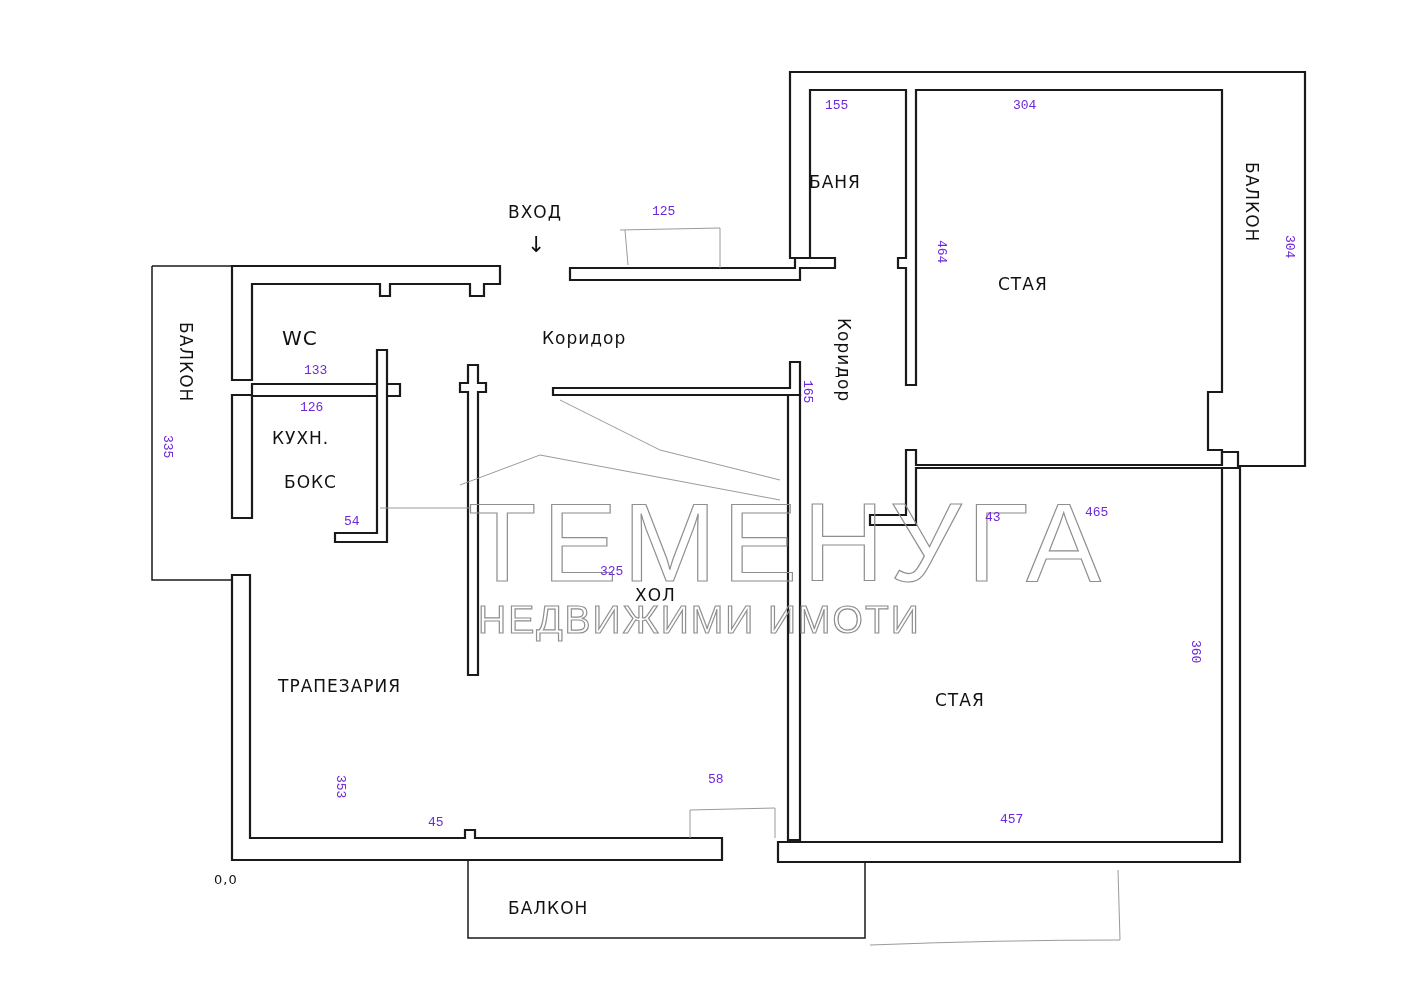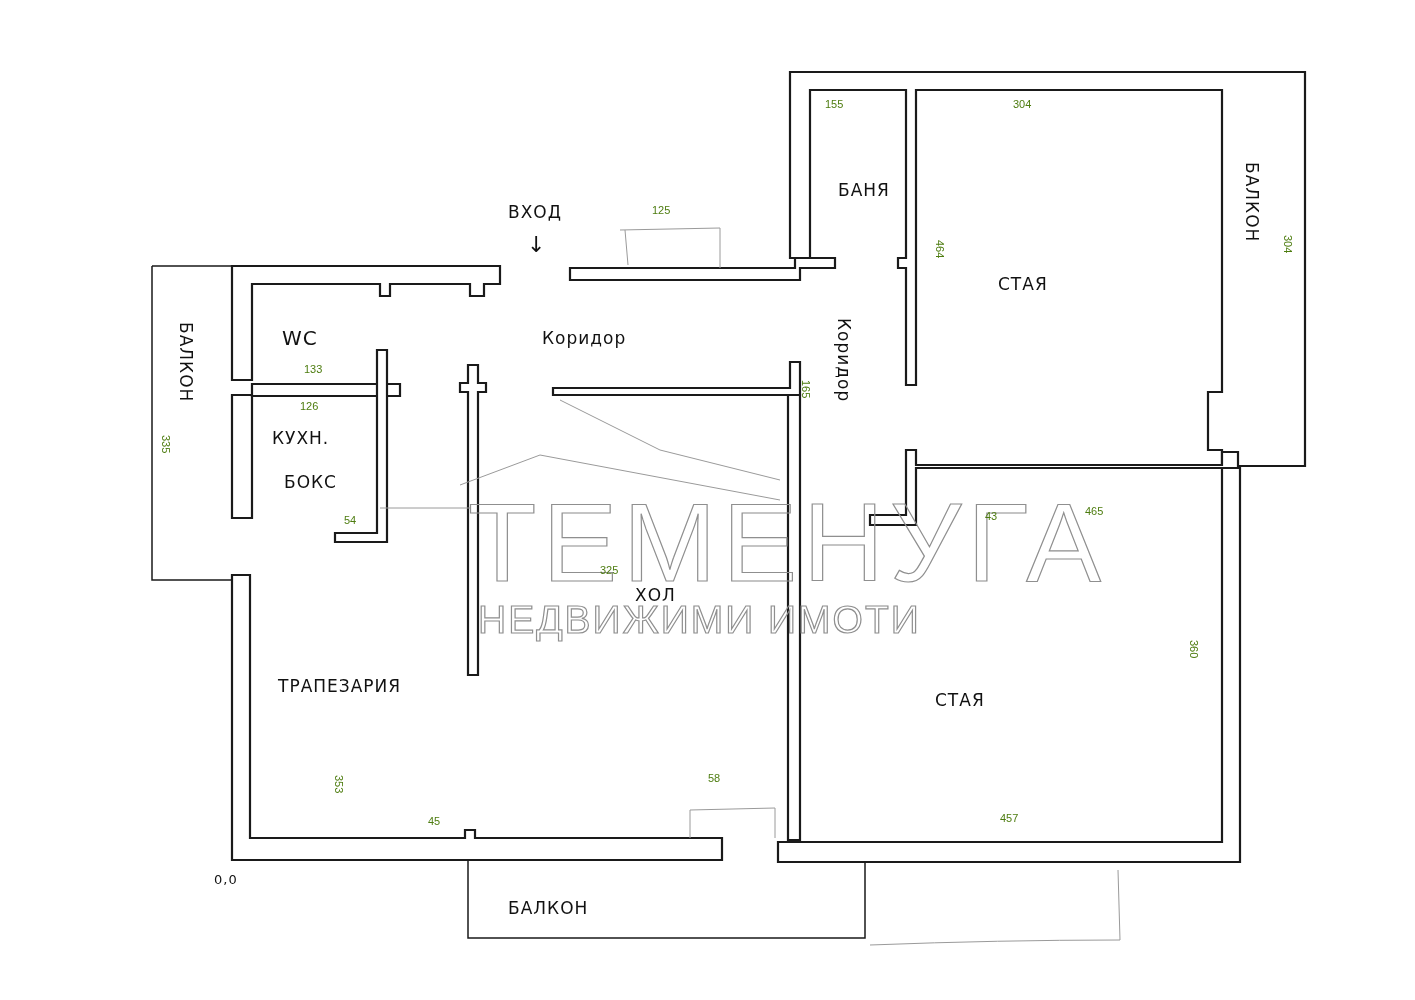--- a/index.html
+++ b/index.html
@@ -3,21 +3,21 @@
 <meta charset="utf-8">
 <style>
   html, body { margin:0; padding:0; background:#ffffff; }
   body { width:1415px; height:1000px; position:relative; overflow:hidden; font-family:"DejaVu Sans", sans-serif; }
   #plan { position:absolute; left:0; top:0; width:1415px; height:1000px; }
   .wall { fill:#ffffff; stroke:#1a1a1a; stroke-width:2.2; }
   .thin { fill:none; stroke:#1a1a1a; stroke-width:1.5; }
   .faint { fill:none; stroke:#9a9a9a; stroke-width:1; }
   .label { position:absolute; font-family:"DejaVu Sans", sans-serif; color:#111; font-size:17px; letter-spacing:1px; white-space:nowrap; }
   .vert { writing-mode:vertical-rl; }
-  .dim { position:absolute; font-family:Liberation Sans, sans-serif; font-size:11px; color:#4d7c0f; white-space:nowrap; }
+  .dim { position:absolute; font-family:Liberation Mono, monospace; font-size:13px; color:#6d28d9; white-space:nowrap; }
   .wmtext { position:absolute; font-family:"Liberation Sans", sans-serif; color:transparent; -webkit-text-stroke:1.2px #8f8f8f; white-space:nowrap; }
   .entry-arrow { position:absolute; font-size:22px; color:#111; }
 </style>
 </head>
 <body>
 
 <svg id="plan" viewBox="0 0 1415 1000" xmlns="http://www.w3.org/2000/svg">
 
   <path class="thin" d="M152 266 L232 266 M152 266 L152 580 L232 580"></path>
 
@@ -57,21 +57,21 @@
   <path class="faint" d="M380 508 L470 508"></path>
 </svg>
 
 <div class="wmtext" style="left:468px; top:478px; font-size:112px; letter-spacing:6px;">ТЕМЕНУГА</div>
 <div class="wmtext" style="left:478px; top:598px; font-size:39px; letter-spacing:2px;">НЕДВИЖИМИ ИМОТИ</div>
 
 <div class="label" style="left:508px; top:202px;">ВХОД</div>
 <div class="entry-arrow" style="left:527px; top:232px;">↓</div>
 <div class="label" style="left:542px; top:328px;">Коридор</div>
 <div class="label vert" style="left:834px; top:318px;">Коридор</div>
-<div class="label" style="left:809px; top:180px;margin-left:29px;">БАНЯ</div>
+<div class="label" style="left:809px; top:172px;">БАНЯ</div>
 <div class="label" style="left:998px; top:274px;">СТАЯ</div>
 <div class="label" style="left:935px; top:690px;">СТАЯ</div>
 <div class="label vert" style="left:1242px; top:162px;">БАЛКОН</div>
 <div class="label vert" style="left:176px; top:322px;">БАЛКОН</div>
 <div class="label" style="left:508px; top:898px;">БАЛКОН</div>
 <div class="label" style="left:282px; top:326px; font-size:20px;">WC</div>
 <div class="label" style="left:272px; top:428px;">КУХН.</div>
 <div class="label" style="left:284px; top:472px;text-align:right;">БОКС</div>
 <div class="label" style="left:587px; top:585px;margin-left:48px;">ХОЛ</div>
 <div class="label" style="left:278px; top:676px;">ТРАПЕЗАРИЯ</div>

